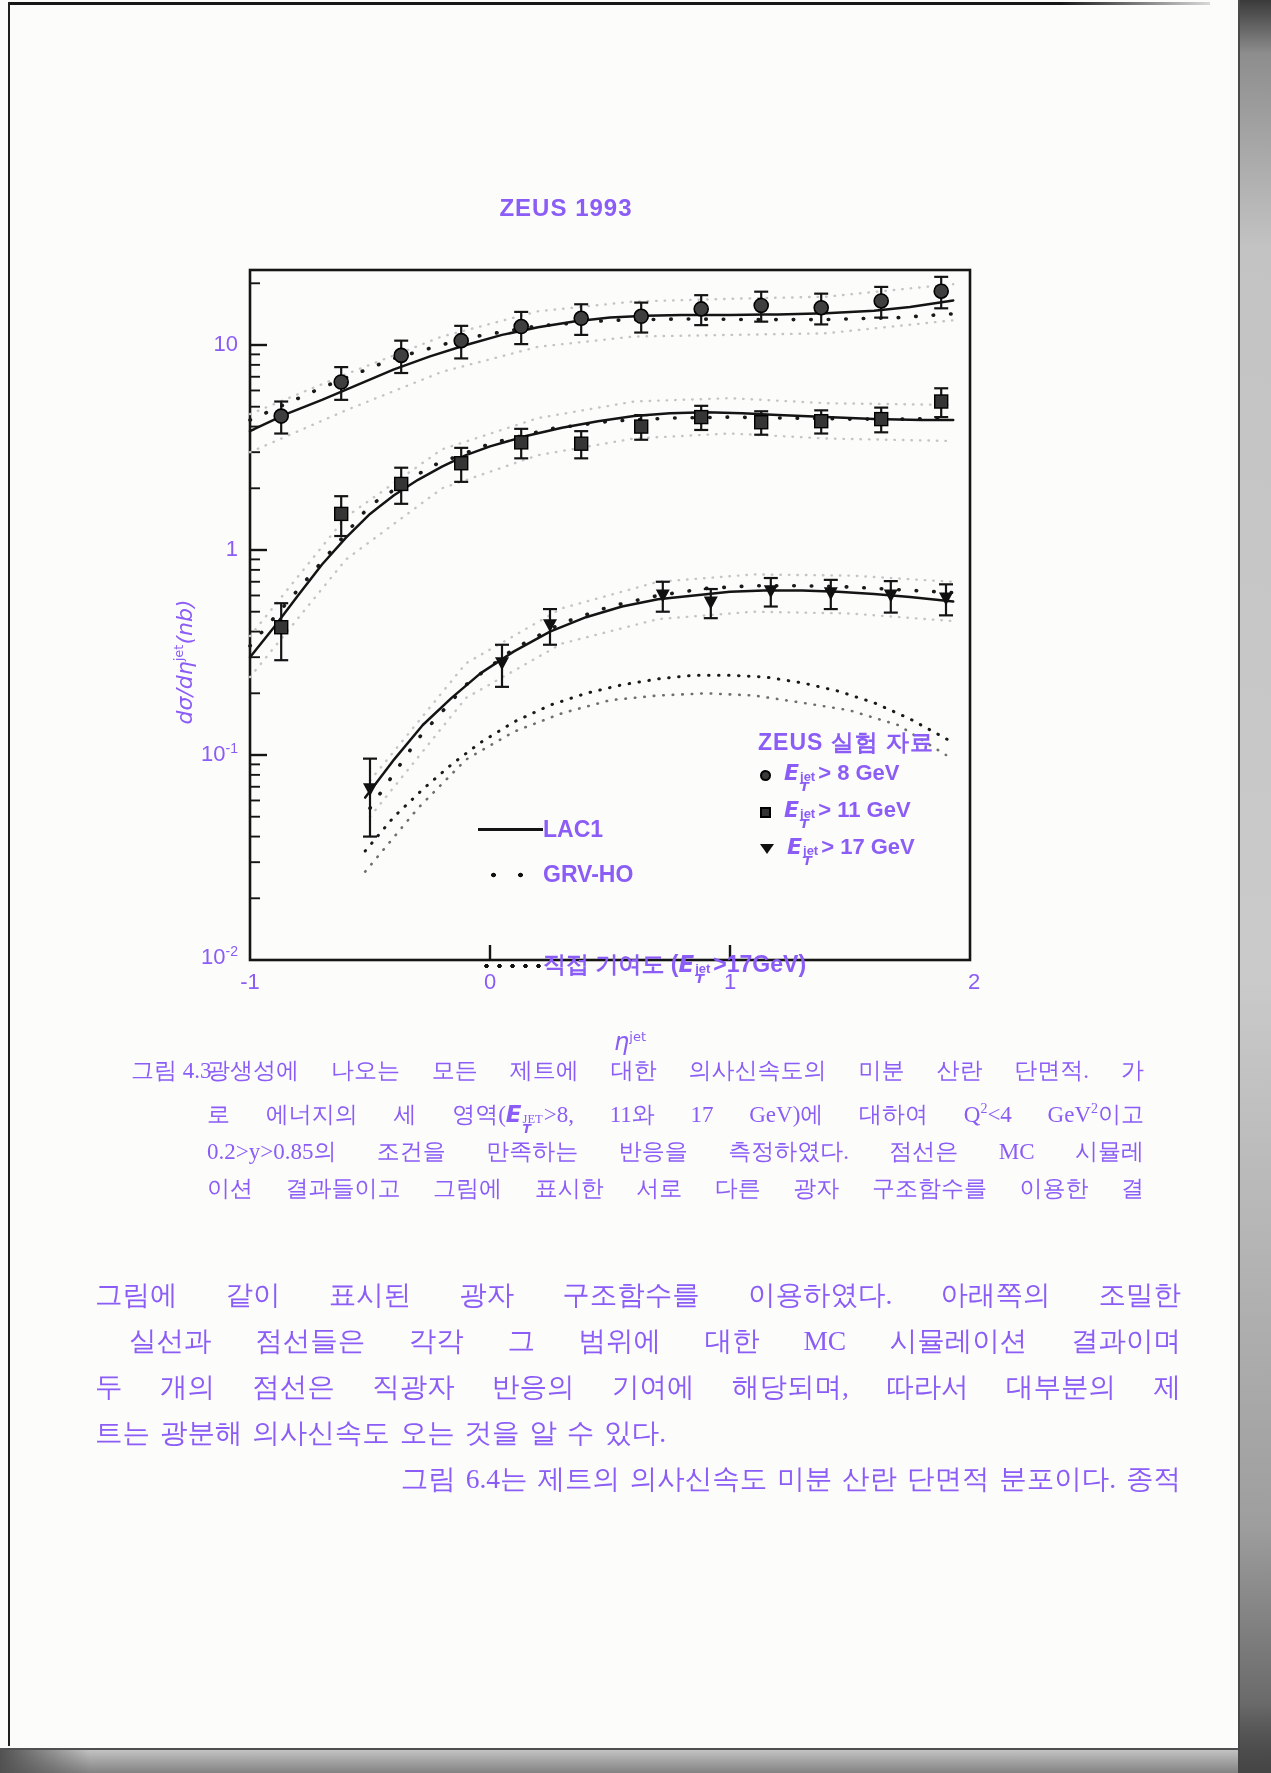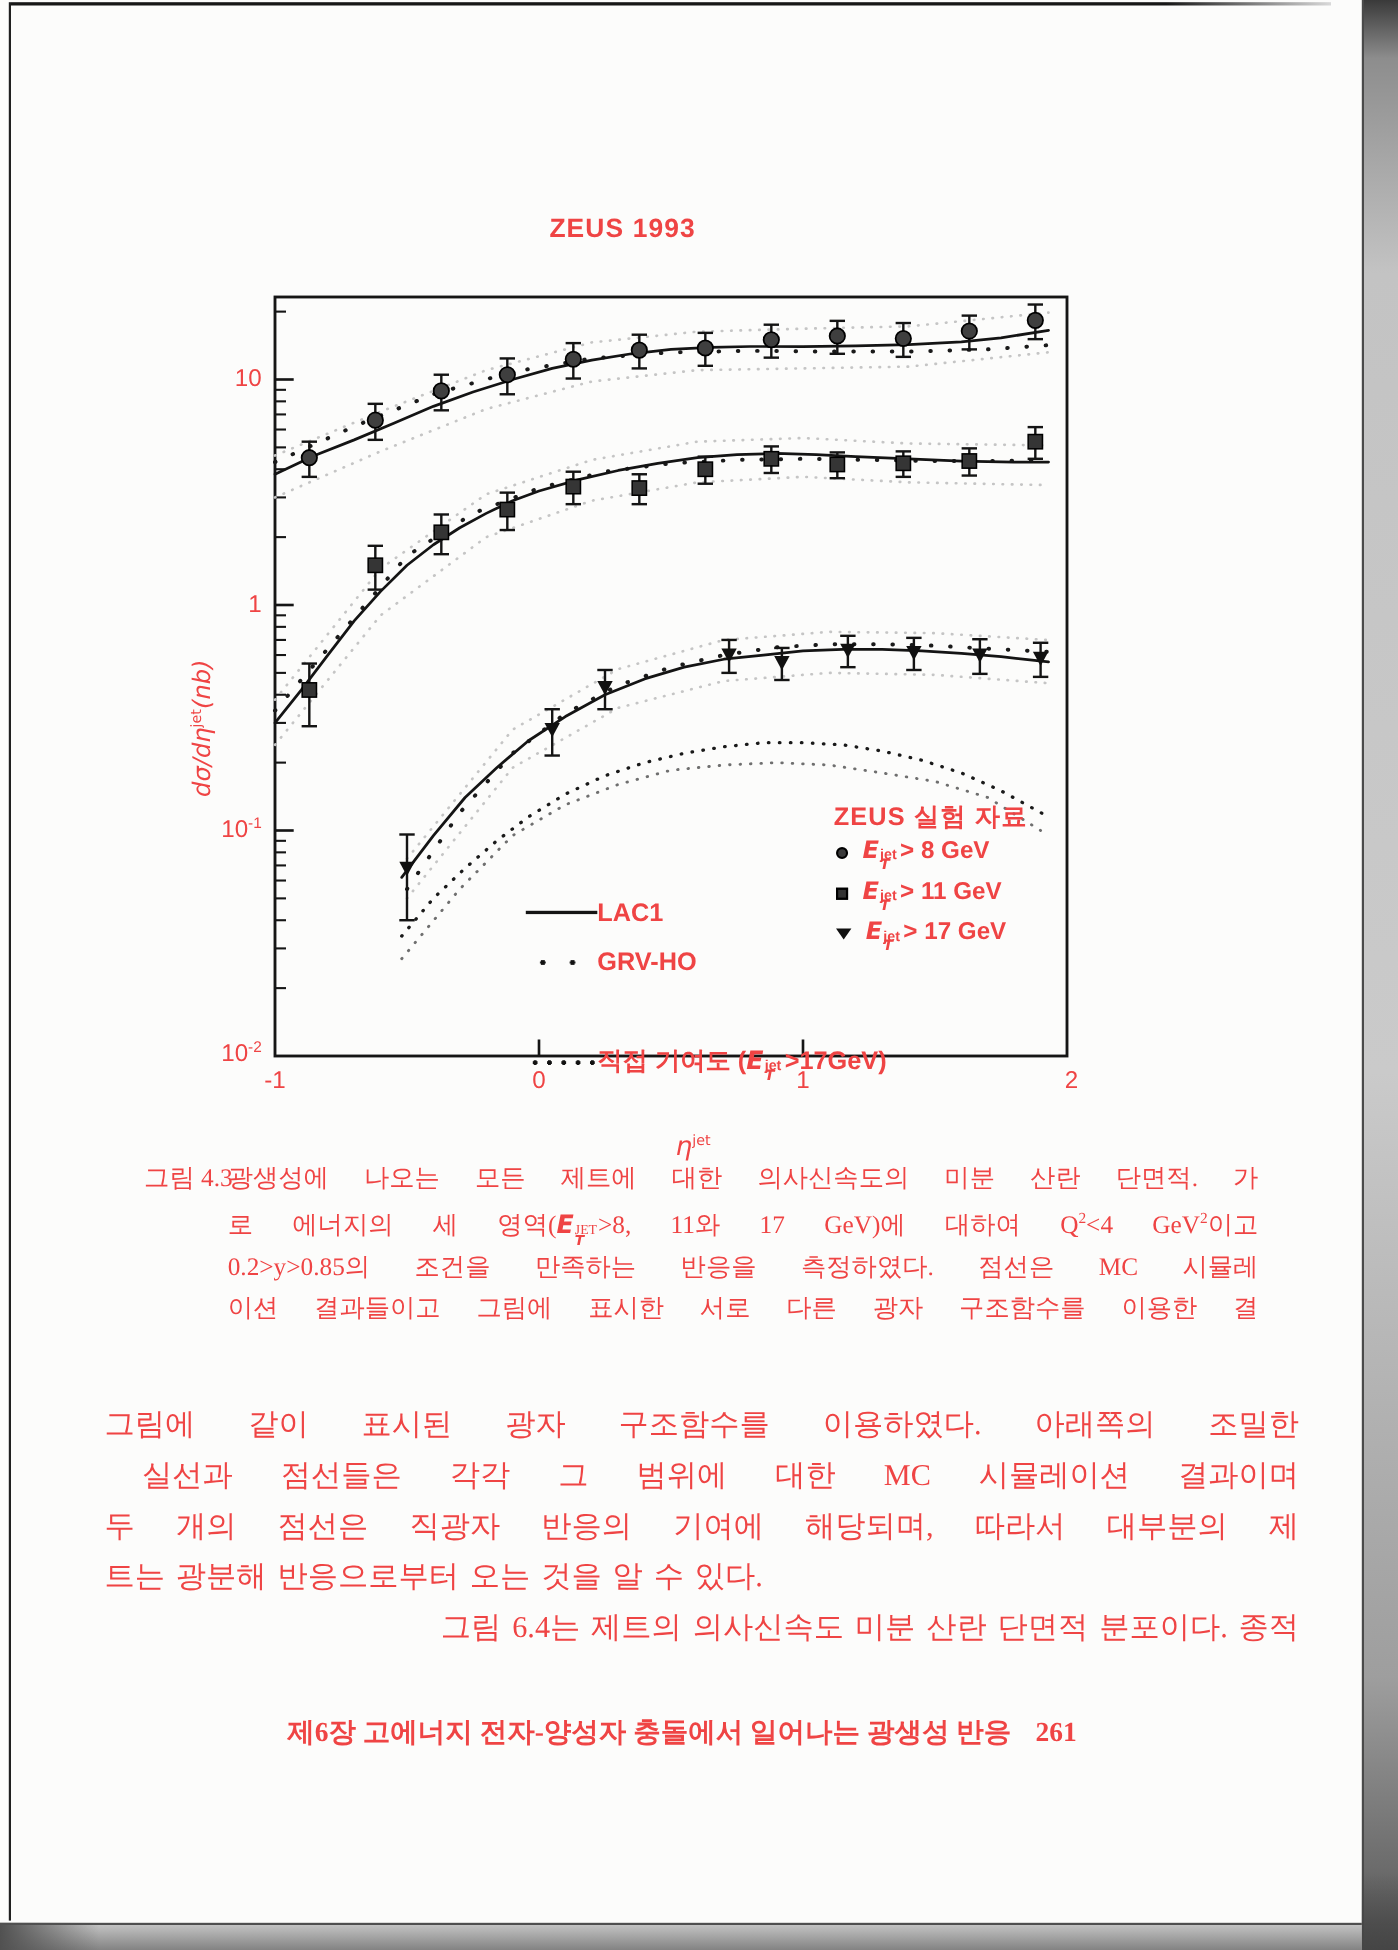--- a/index.html
+++ b/index.html
@@ -1,21 +1,21 @@
 <!DOCTYPE html>
 <html><head>
 <meta charset="utf-8">
 <style>
   * { margin:0; padding:0; box-sizing:border-box; }
   html,body { background:#e9e9e9; }
   .sheet {
     position:relative; width:1271px; height:1773px;
     background:#fcfcfb; overflow:hidden;
     font-family:"Liberation Serif","DejaVu Serif",serif;
-    color:#ef4444;
+    color:#8b5cf6;
   }
   
   .edge-top   { position:absolute; left:10px; top:2px; width:1050px; height:3px; background:#171717; }
   .edge-top-fade { position:absolute; left:1060px; top:2px; width:150px; height:3px;
     background:linear-gradient(90deg,#171717,#d9d9d9); }
   .edge-left  { position:absolute; left:8px; top:2px; width:2px; height:1744px; background:#202020; }
   .strip-right{ position:absolute; right:0; top:0; width:33px; height:100%;
     border-left:2px solid #4a4a4a;
     background:linear-gradient(180deg,#3a3a3a 0%,#8d8d8d 3%,#c3c3c3 14%,#cacaca 55%,#9e9e9e 86%,#565656 100%); }
   .strip-bottom{ position:absolute; left:0; right:33px; bottom:0; height:25px;
@@ -341,27 +341,24 @@
           <span class="evar">T</span>
         </span><span>&gt;8, 11와 17 GeV)에 대하여 </span><span>Q</span><span class="csup">2</span><span>&lt;4 GeV</span><span class="csup">2</span><span>이고</span></div>
     <div class="jl">0.2&gt;y&gt;0.85의 조건을 만족하는 반응을 측정하였다. 점선은 MC 시뮬레</div>
     <div class="jl">이션 결과들이고 그림에 표시한 서로 다른 광자 구조함수를 이용한 결</div>
   </div>
 
   <div class="bodytxt">
     <div class="jl">그림에 같이 표시된 광자 구조함수를 이용하였다. 아래쪽의 조밀한</div>
     <div class="jl ind1">실선과 점선들은 각각 그 범위에 대한 MC 시뮬레이션 결과이며</div>
     <div class="jl">두 개의 점선은 직광자 반응의 기여에 해당되며, 따라서 대부분의 제</div>
-    <div>트는 광분해 반응으로부터 오는 것을 알 수 있다.</div>
+    <div>트는 광분해 의사신속도 오는 것을 알 수 있다.</div>
     <div class="ind2">그림 6.4는 제트의 의사신속도 미분 산란 단면적 분포이다. 종적</div>
   </div>
 
-  <div class="footer">
-    <span>제6장  고에너지 전자-양성자 충돌에서 일어나는 광생성 반응</span><span class="pgno">261</span>
-  </div>
 
   <div class="edge-top"></div>
   <div class="edge-top-fade"></div>
   <div class="edge-left"></div>
   <div class="strip-right"></div>
   <div class="strip-bottom"></div>
   <div class="corner-bl"></div>
   <div class="corner-br"></div>
 </div>
 

